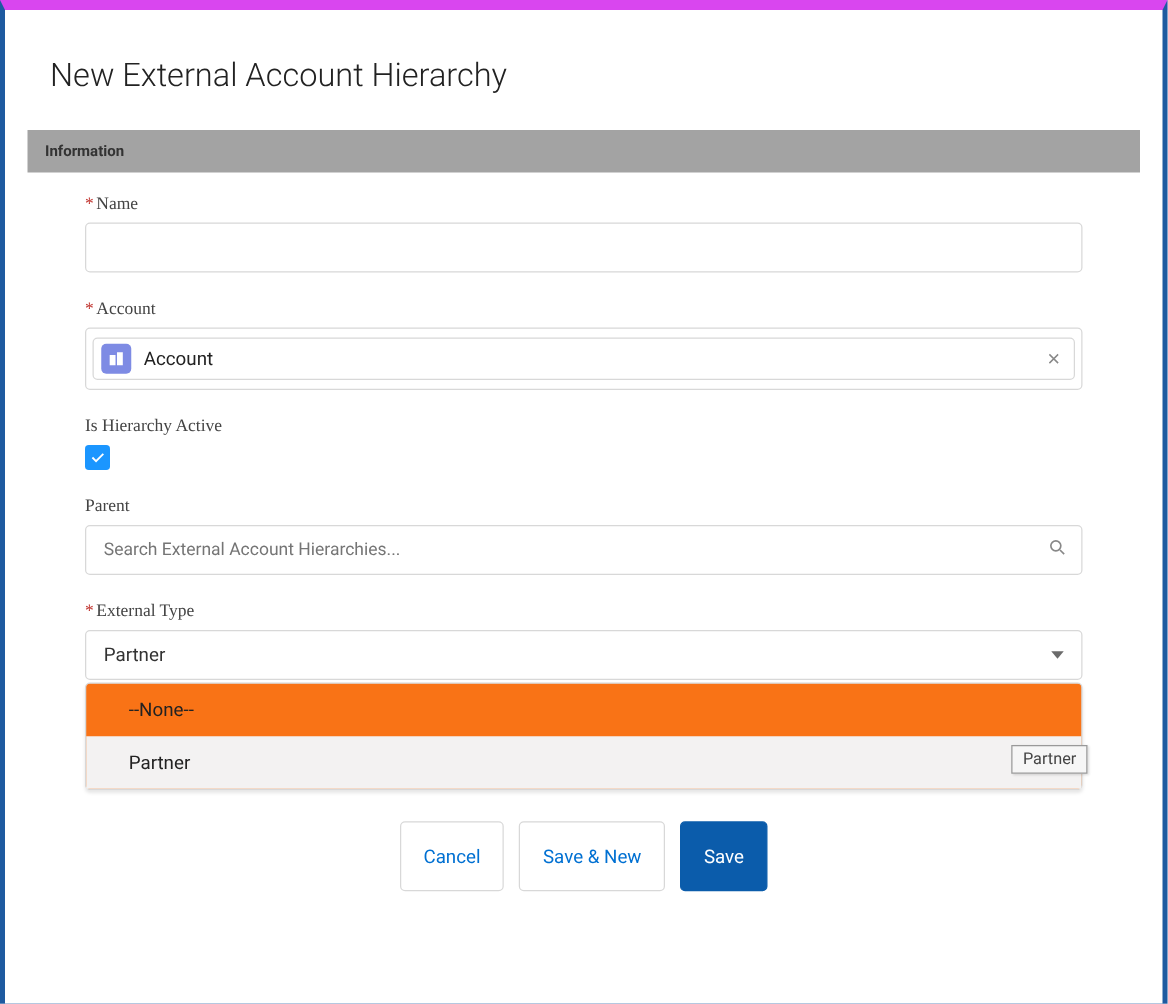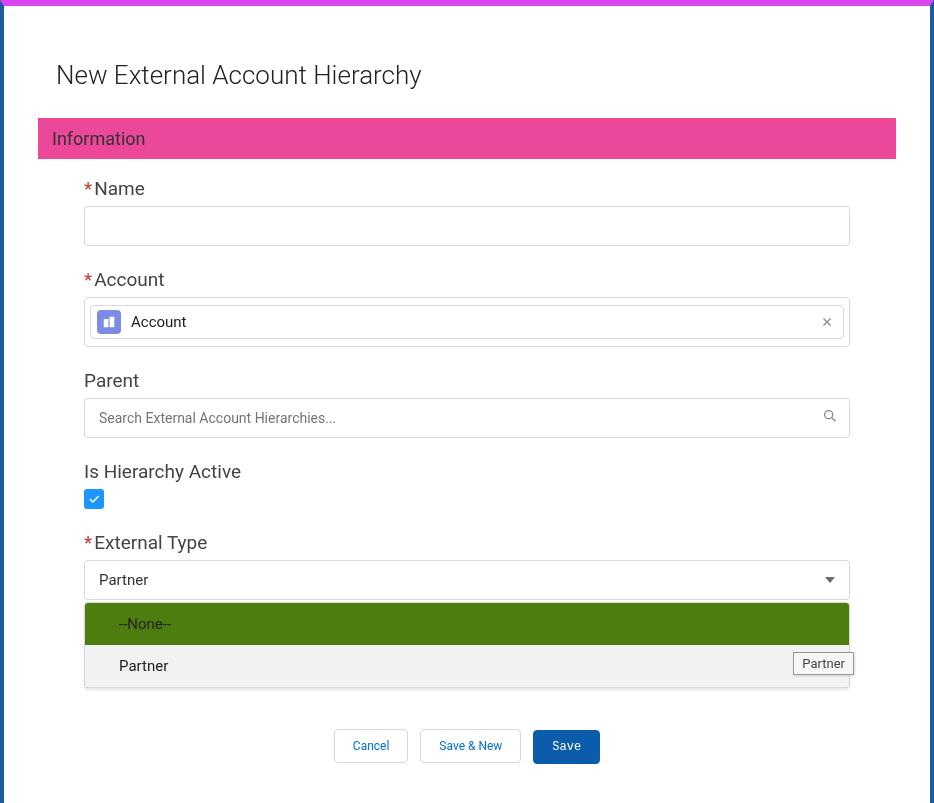--- a/index.html
+++ b/index.html
@@ -1,49 +1,50 @@
 <!DOCTYPE html>
 <html><head>
 <meta charset="utf-8">
 <style>
   * { box-sizing: border-box; font-family: -apple-system, BlinkMacSystemFont, "Segoe UI", Roboto, Helvetica, Arial, sans-serif; }
   body { margin: 0; padding: 0; background: #1e5aa0; }
   .modal {
     width: 934px;
     height: 803px;
     background: #fff;
-    border-top: 6px solid #d946ef;
+    border-top: 8px solid #d946ef;
     border-left: 4px solid #1e5aa0;
     border-right: 4px solid #1e5aa0;
-    padding: 16px;
+    padding: 0;
     position: relative;
     margin: 0 auto;
   }
   .inner { padding: 18px 18px 0 18px; }
   .title {
     font-size: 26px;
     font-weight: 300;
     color: #222;
     margin: 20px 0 28px 18px;
   }
   .section-header {
-    background: #ec4899;
+    background: #a3a3a3;
     color: #333;
-    font-size: 18px;
-    font-weight: 400;
+    font-size: 12px;
+    font-weight: 700;
     padding: 10px 14px;
     margin-bottom: 18px;
   }
   .form-area { padding: 0 46px; }
   .field { margin-bottom: 22px; }
   .label {
-    font-size: 19px;
+    font-size: 14px;
     color: #444;
     margin-bottom: 6px;
     display: block;
+    font-family: Liberation Serif, serif;
   }
   .req::before {
     content: "*";
     color: #c23934;
     margin-right: 2px;
   }
   .text-input {
     width: 100%;
     height: 40px;
     border: 1px solid #d8d8d8;
@@ -127,21 +128,21 @@
     border-left: 5px solid transparent;
     border-right: 5px solid transparent;
     border-top: 6px solid #6b6b6b;
   }
   .dropdown {
     border: 1px solid #d8d8d8;
     border-radius: 4px;
     margin-top: 2px;
     box-shadow: 0 2px 3px rgba(0,0,0,0.1);
     position: relative;
-    background: #4d7c0f;
+    background: #f97316;
   }
   .dropdown-item {
     padding: 12px 34px;
     font-size: 15px;
     color: #222;
     cursor: pointer;
   }
   .dropdown-item.selected { background: #f3f2f2; }
   .tooltip {
     position: absolute;
@@ -153,35 +154,34 @@
     font-size: 13px;
     color: #444;
     box-shadow: 1px 1px 2px rgba(0,0,0,0.15);
   }
   .footer {
     text-align: center;
     padding: 25px 0 15px 0;
   }
   .btn {
     display: inline-block;
-    height: 34px;
+    height: 56px;
     padding: 0 18px;
     border-radius: 4px;
-    font-size: 12px;
-    cursor: pointer;
-    margin: 16px 4px;
+    font-size: 15px;
+    cursor: pointer;
+    margin: 0 4px;
     border: 1px solid #d8d8d8;
     background: #fff;
     color: #0070d2;
   }
   .btn-primary {
     background: #0b5cab;
     color: #fff;
     border: 1px solid #0b5cab;
-    font-family: Liberation Mono, monospace;
   }
 </style>
 </head>
 <body>
 
 <div class="modal">
   <div class="inner">
     <div class="title">New External Account Hierarchy</div>
 
     <div class="section-header">Information</div>
@@ -206,41 +206,41 @@
             <span class="pill-remove">
               <svg width="14" height="14" viewBox="0 0 24 24">
                   <path d="M18 6L6 18M6 6l12 12" stroke="#888" stroke-width="2" fill="none"></path>
                 </svg>
             </span>
           </div>
         </div>
       </div>
 
       <div class="field">
+        <span class="label">Is Hierarchy Active</span>
+        <div class="checkbox">
+          <svg width="14" height="14" viewBox="0 0 24 24">
+              <path d="M5 12l5 5L20 7"></path>
+            </svg>
+        </div>
+      </div>
+
+      <div class="field">
         <span class="label">Parent</span>
         <div class="search-wrap">
           <input class="search-input" type="text" placeholder="Search External Account Hierarchies..." style="">
           <span class="search-icon">
             <svg width="16" height="16" viewBox="0 0 24 24">
                 <circle cx="10" cy="10" r="6" stroke="#888" stroke-width="2" fill="none"></circle>
                 <path d="M15 15l5 5" stroke="#888" stroke-width="2"></path>
               </svg>
           </span>
         </div>
       </div>
 
-      <div class="field">
-        <span class="label">Is Hierarchy Active</span>
-        <div class="checkbox">
-          <svg width="14" height="14" viewBox="0 0 24 24">
-              <path d="M5 12l5 5L20 7"></path>
-            </svg>
-        </div>
-      </div>
-
       <div class="field" style="margin-bottom:0">
         <span class="label req">External Type</span>
         <div class="combo">
           <span>Partner</span>
           <span class="caret"></span>
         </div>
         <div class="dropdown">
           <div class="dropdown-item">--None--</div>
           <div class="dropdown-item selected">Partner</div>
           <div class="tooltip">Partner</div>

